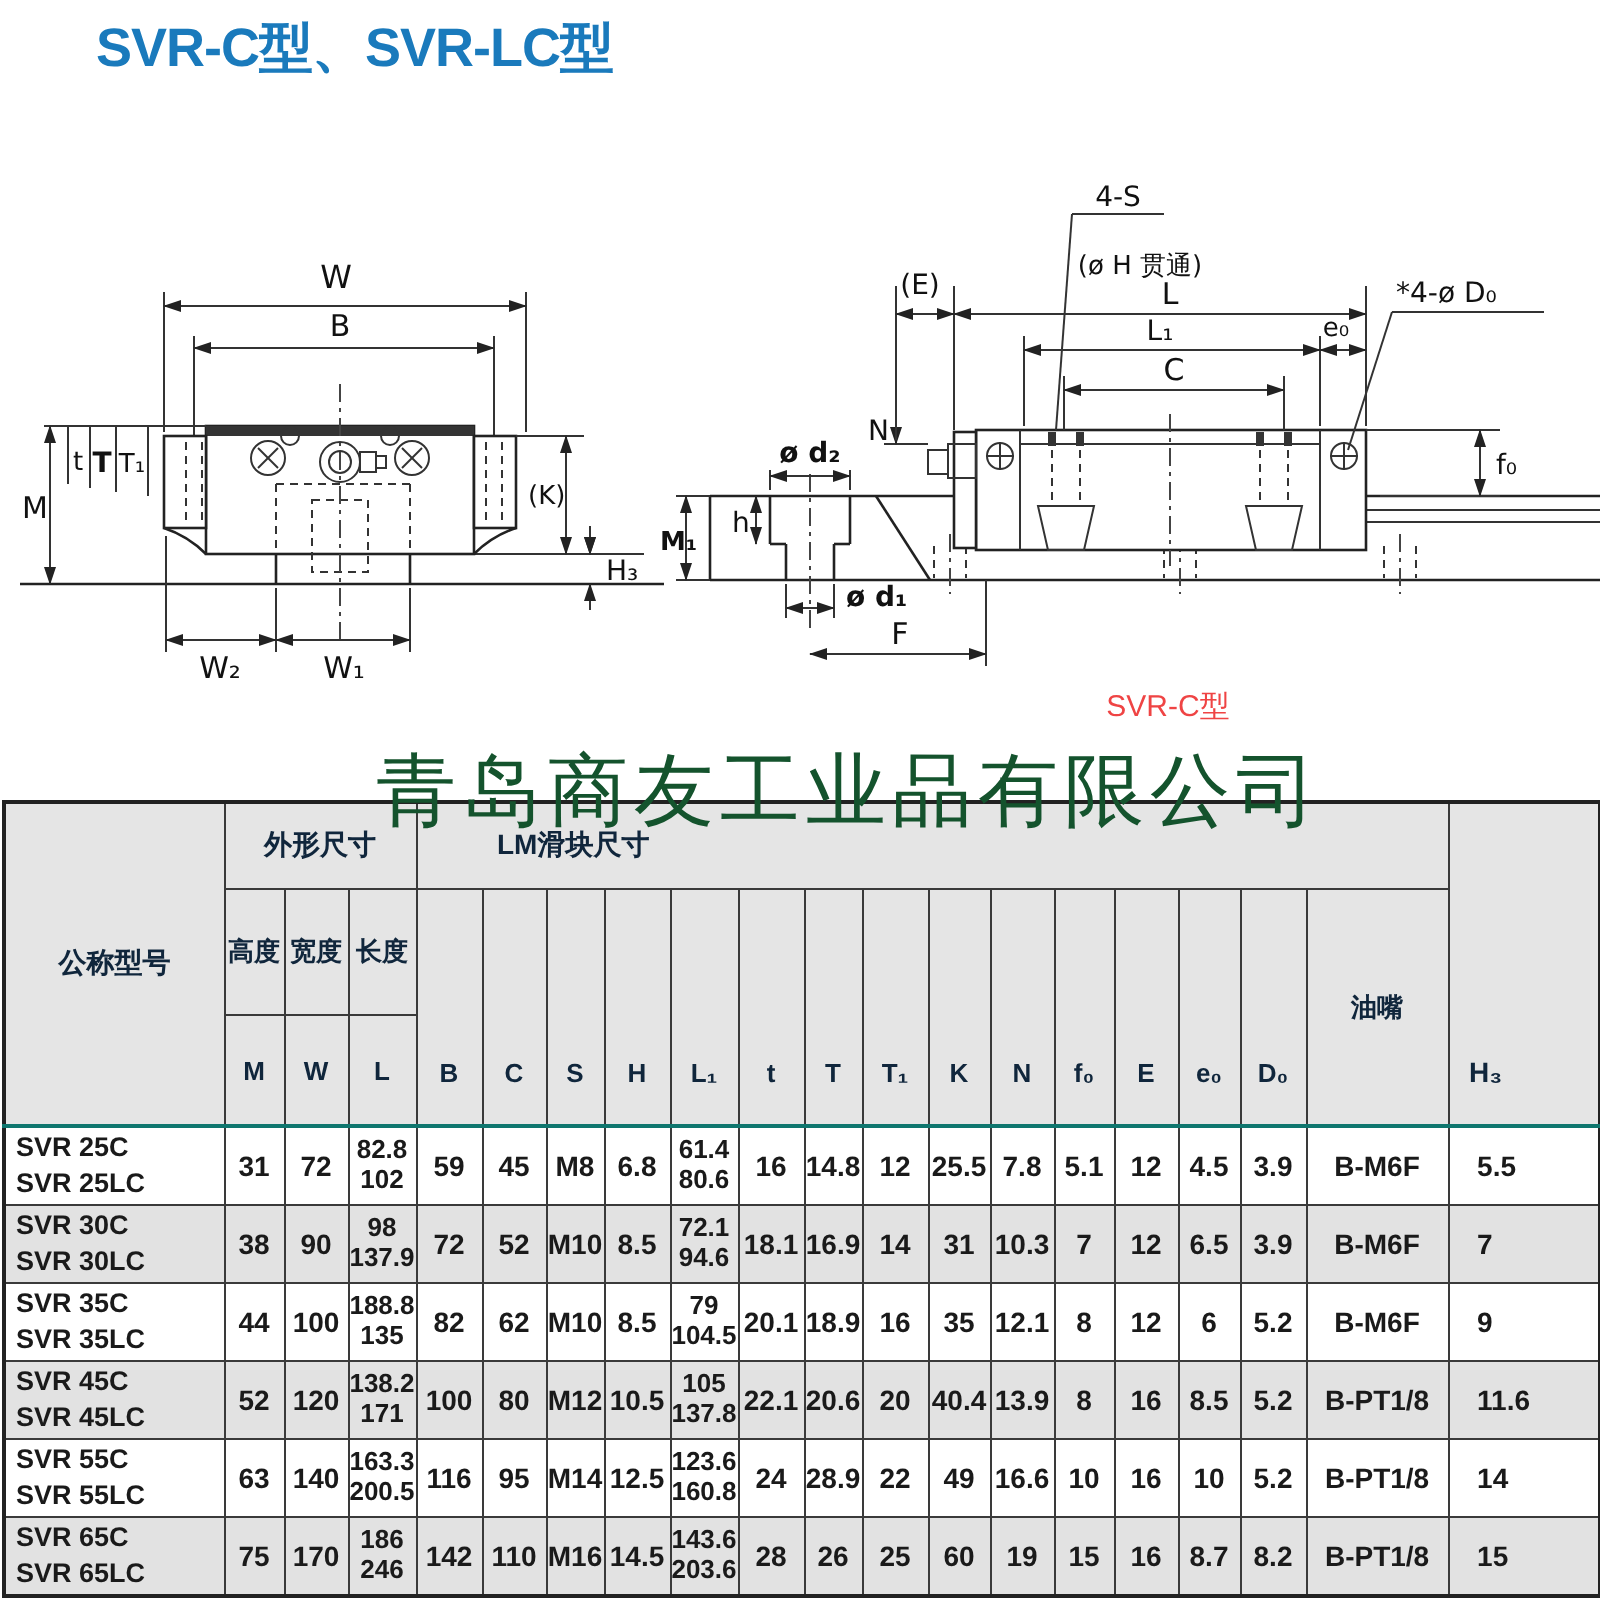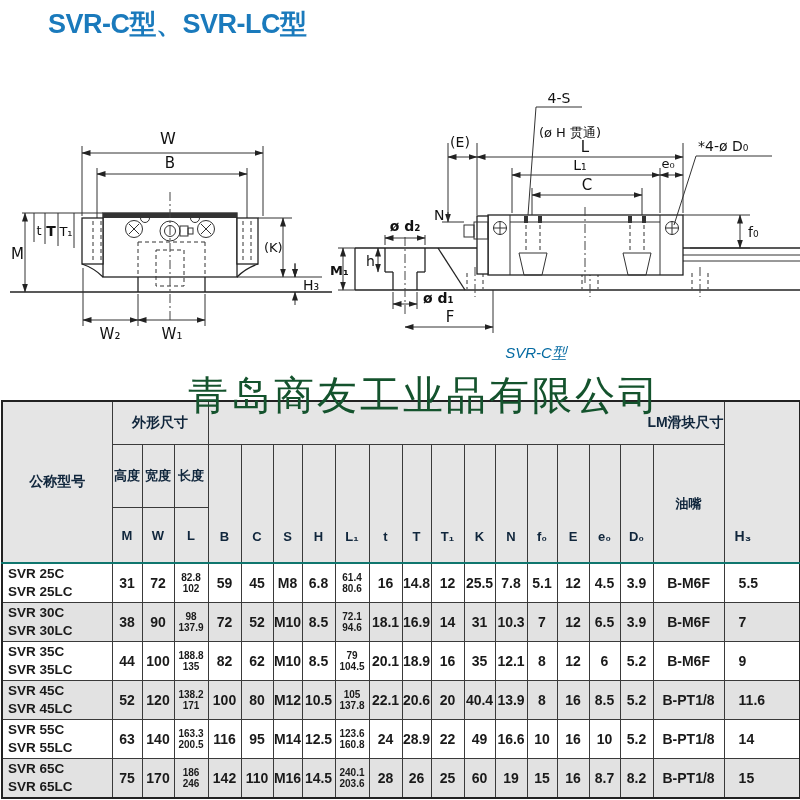--- a/index.html
+++ b/index.html
@@ -5,47 +5,47 @@
   html,body{margin:0;padding:0;}
   body{width:800px;height:800px;position:relative;background:#fff;overflow:hidden;
        font-family:"Liberation Sans","DejaVu Sans",sans-serif;color:#111;}
   .page-title{position:absolute;left:8px;top:6px;font-size:27px;font-weight:bold;
        color:#1a7abc;letter-spacing:-0.5px;margin-left:40px;}
   .watermark{position:absolute;left:188px;top:368px;font-size:40px;color:#14532d;
        letter-spacing:3px;z-index:5;pointer-events:none;white-space:nowrap;}
   .fig{position:absolute;}
   .fig-front{left:10px;top:92px;}
   .fig-side{left:330px;top:85px;}
-  .fig-caption{position:absolute;left:476px;top:344px;width:120px;text-align:center;
-       font-size:15px;color:#0369a1;font-style:italic;}
+  .fig-caption{position:absolute;left:524px;top:344px;width:120px;text-align:center;
+       font-size:15px;color:#ef4444;}
   svg text{font-family:"DejaVu Sans","Liberation Sans",sans-serif;fill:#111;}
   svg .ln{stroke:#222;stroke-width:1.3;fill:none;}
   svg .thin{stroke:#333;stroke-width:1;fill:none;}
   svg .dash{stroke:#333;stroke-width:1;fill:none;stroke-dasharray:4 3;}
   svg .cdot{stroke:#444;stroke-width:1;fill:none;stroke-dasharray:9 3 2 3;}
   svg .wht{fill:#fff;stroke:#222;stroke-width:1.3;}
   svg .dk{fill:#333;stroke:none;}
   
   table{position:absolute;left:1px;top:400px;width:797px;border-collapse:collapse;
         table-layout:fixed;z-index:2;}
   th,td{border:1px solid #3a3a3a;padding:0;text-align:center;overflow:hidden;}
   table{border:2px solid #222;}
   thead th{background:#e5e5e5;font-weight:bold;color:#10263c;}
   thead tr.r1 th{height:42px;font-size:14px;}
   thead tr.r2 th{height:62px;font-size:13px;}
   thead tr.r3 th{height:54px;font-size:13px;}
   thead .borderb{border-bottom:2px solid #0f766e;}
   th.model-h{font-size:15px;}
-  th.lm{text-align:right;padding-left:26px;}
+  th.lm{text-align:left;padding-left:40px;}
   th.bottom{vertical-align:bottom;padding-bottom:18px;}
   th.h3col{vertical-align:bottom;padding-bottom:18px;text-align:left;padding-left:10px;}
   tbody td{height:38px;font-size:14px;font-weight:600;color:#1a1a1a;}
   tbody tr.alt td{background:#e2e2e2;}
   td.model{text-align:left;padding-left:5px;font-size:13.5px;line-height:1.3;white-space:pre-line;}
-  td.two{font-size:10px;line-height:1.15;white-space:pre-line;}
+  td.two{font-size:13px;line-height:1.15;white-space:pre-line;}
   td.h3c{text-align:left;padding-left:14px;}
 </style>
 </head>
 <body>
 
 <div class="page-title">SVR-C型、SVR-LC型</div>
 
 <svg class="fig fig-front" width="322" height="256" viewBox="0 0 322 256">
   <defs>
     <marker id="a1" markerWidth="9" markerHeight="7" refX="8.5" refY="3" orient="auto-start-reverse">
@@ -444,21 +444,21 @@
       <td class="model">SVR 65C
 SVR 65LC</td>
       <td>75</td>
       <td>170</td>
       <td class="two">186
 246</td>
       <td>142</td>
       <td>110</td>
       <td>M16</td>
       <td>14.5</td>
-      <td class="two">240.1
+      <td class="two">143.6
 203.6</td>
       <td>28</td>
       <td>26</td>
       <td>25</td>
       <td>60</td>
       <td>19</td>
       <td>15</td>
       <td>16</td>
       <td>8.7</td>
       <td>8.2</td>

